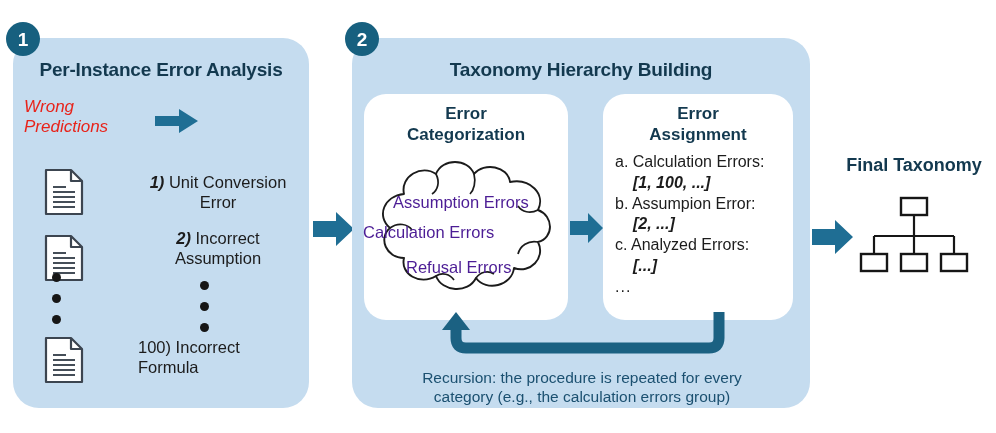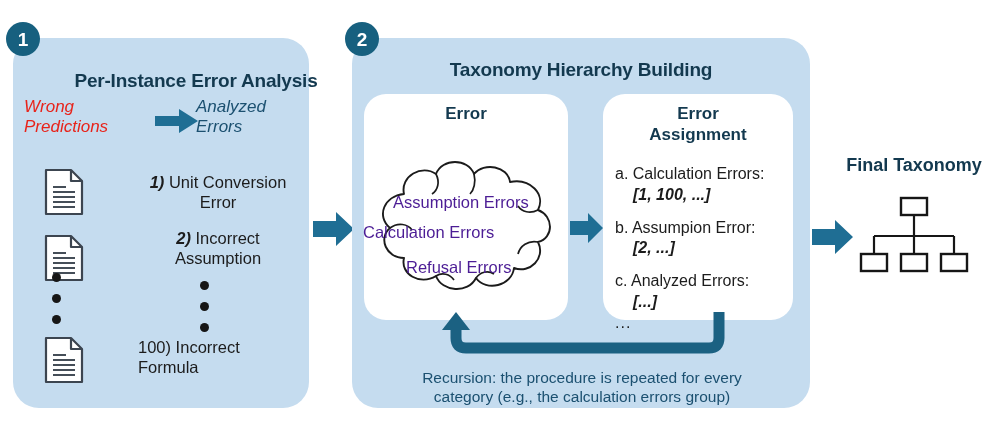--- a/index.html
+++ b/index.html
@@ -25,21 +25,21 @@
     z-index:6;
   }
   #badge1{left:6px;top:22px;}
   #badge2{left:345px;top:22px;}
 
   .panel-title{
     position:absolute;text-align:center;
     color:#13394f;font-weight:bold;font-size:19px;
     letter-spacing:-0.2px;
   }
-  #title1{left:13px;top:70px;width:296px;padding-left:35px;}
+  #title1{left:13px;top:59px;width:296px;}
   #title2{left:352px;top:59px;width:458px;}
 
   
   .flowword{
     position:absolute;font-style:italic;font-size:17px;
     text-align:left;line-height:1.18;
   }
   #wrongpred{left:24px;top:97px;width:124px;color:#e8231a;}
   #analyzed{left:196px;top:97px;width:104px;color:#1b5070;}
 
@@ -75,21 +75,21 @@
     position:absolute;font-size:16.5px;color:#4c1d95;white-space:nowrap;
   }
   #cl1{left:33px;top:43px;}
   #cl2{left:3px;top:73px;}
   #cl3{left:46px;top:108px;}
 
   .asg-list{
     position:absolute;left:615px;top:152px;width:178px;
     font-size:16px;color:#1c1c1c;line-height:1.30;
   }
-  .asg-list .idxline{white-space:nowrap;margin-top:12px;}
+  .asg-list .idxline{white-space:nowrap;}
   .asg-list .vals{padding-left:18px;font-weight:bold;font-style:italic;}
   .asg-list .tail{letter-spacing:1px;}
 
   .recursion-text{
     position:absolute;left:384px;top:368px;width:396px;
     text-align:center;font-size:15.5px;color:#1b5070;line-height:1.25;
   }
 
   
   .final-title{
@@ -109,24 +109,20 @@
 
   <div class="flowword" id="wrongpred">
     <span>Wrong</span><br>
     <span>Predictions</span>
   </div>
 
   <svg class="arrow-sm" style="left:155px;top:108px;" width="44" height="26">
     <polygon points="0,8 24,8 24,1 43,13 24,25 24,18 0,18" fill="#1f6e94"></polygon>
   </svg>
 
-  <div class="flowword" id="analyzed">
-    <span>Analyzed</span><br>
-    <span>Errors</span>
-  </div>
 
   <div class="doc-col">
     <svg class="docicon" width="40" height="48" viewBox="0 0 40 48">
       <path d="M2,2 H27 L38,13 V46 H2 Z" fill="#ffffff" stroke="#3c4550" stroke-width="2.2" stroke-linejoin="round"></path>
       <path d="M27,2 V13 H38" fill="none" stroke="#3c4550" stroke-width="2.2" stroke-linejoin="round"></path>
       <g stroke="#3c4550" stroke-width="1.9">
         <line x1="9" y1="19" x2="22" y2="19"></line>
           <line x1="9" y1="24" x2="31" y2="24"></line>
         <line x1="9" y1="29" x2="31" y2="29"></line>
           <line x1="9" y1="34" x2="31" y2="34"></line>
@@ -187,20 +183,21 @@
     <polygon points="0,9 23,9 23,0 41,17 23,34 23,25 0,25" fill="#1f6e94"></polygon>
   </svg>
 
   <div class="panel" id="panel2"></div>
   <div class="badge" id="badge2">2</div>
   <div class="panel-title" id="title2">Taxonomy Hierarchy Building</div>
 
   <div class="card" id="card-cat"></div>
   <div class="card-title" id="ct-cat">
     <span>Error</span><br>
+    <span>Categorization</span>
   </div>
 
   <div class="cloud-wrap">
     <svg width="212" height="165" viewBox="0 0 212 165">
       <path d="M44,44 C40,26 62,14 76,24 C82,8 108,8 114,24
                C124,12 148,16 150,32 C170,28 186,44 178,60
                C194,66 194,88 178,92 C186,108 170,124 154,118
                C152,136 126,142 116,128 C108,144 82,142 76,126
                C60,136 40,124 44,108 C26,108 18,88 30,78
                C16,66 24,46 44,44 Z" fill="#ffffff" stroke="#1b1b1b" stroke-width="1.9" stroke-linejoin="round"></path>

